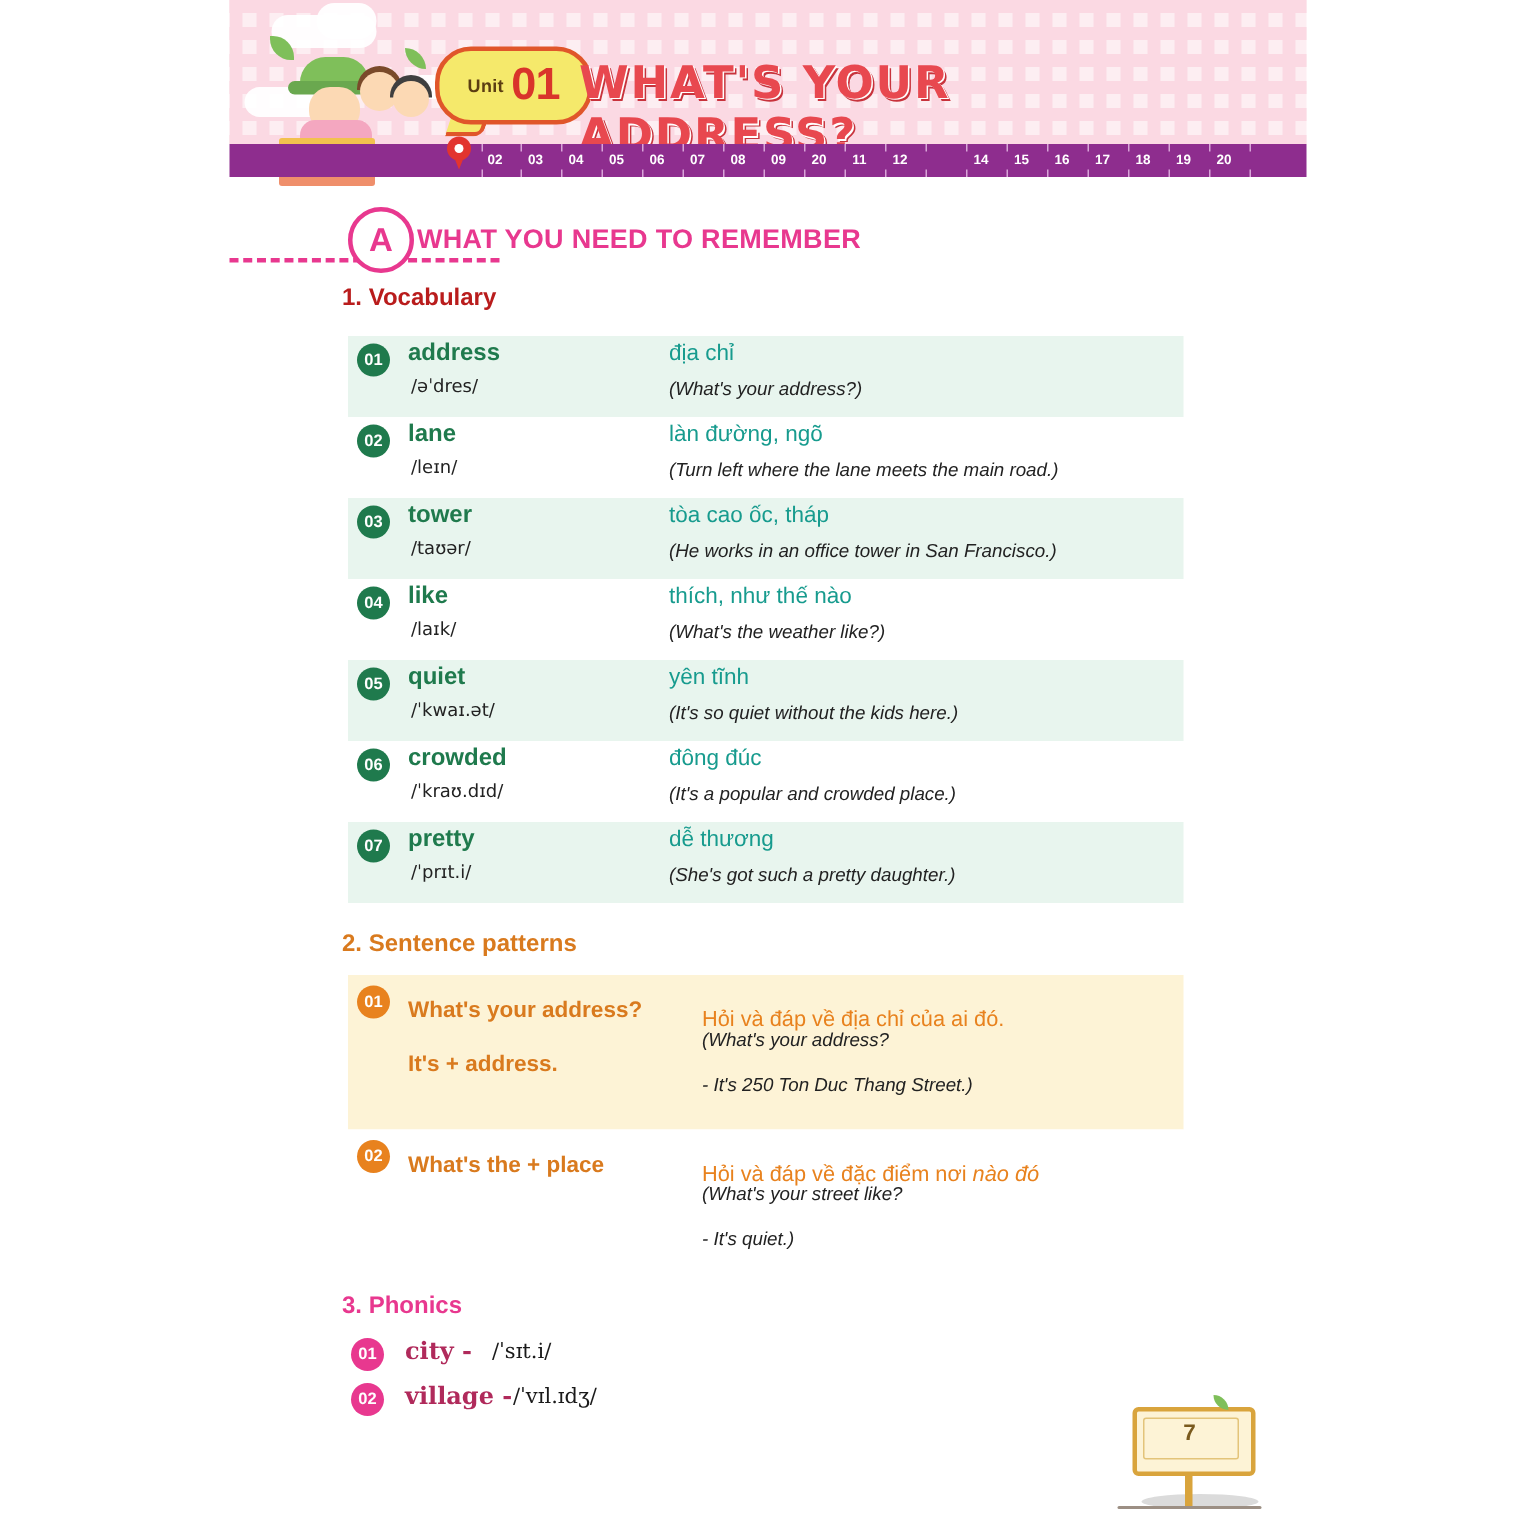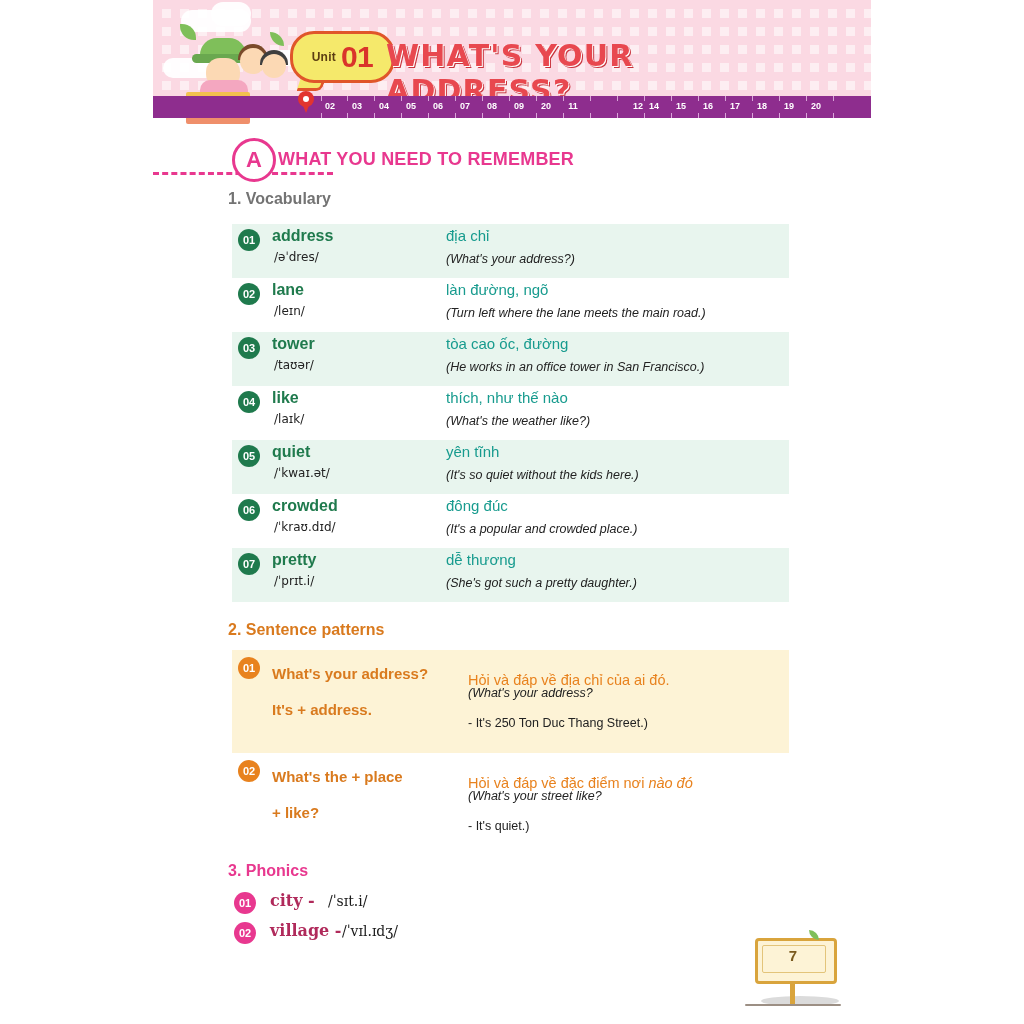--- a/index.html
+++ b/index.html
@@ -268,21 +268,21 @@
     letter-spacing: .2px;
   }
 
   
   .h-vocab {
     position: absolute;
     left: 228px;
     top: 190px;
     font-size: 16px;
     font-weight: bold;
-    color: #737373;
+    color: #b91c1c;
   }
   .h-sentence {
     position: absolute;
     left: 228px;
     top: 621px;
     font-size: 16px;
     font-weight: bold;
     color: #d97a1e;
   }
   .h-phonics {
@@ -405,20 +405,21 @@
     top: 36px;
     font-size: 12.5px;
     font-style: italic;
     color: #222222;
   }
   .sright-ex2 {
     position: absolute;
     left: 236px;
     top: 66px;
     font-size: 12.5px;
+    font-style: italic;
     color: #222222;
   }
 
   
   .phonics {
     position: absolute;
     left: 232px;
     top: 890px;
     width: 400px;
   }
@@ -602,21 +603,21 @@
     <div class="ruler-num" style="left:167px;">02</div>
     <div class="ruler-num" style="left:194px;">03</div>
     <div class="ruler-num" style="left:221px;">04</div>
     <div class="ruler-num" style="left:248px;">05</div>
     <div class="ruler-num" style="left:275px;">06</div>
     <div class="ruler-num" style="left:302px;">07</div>
     <div class="ruler-num" style="left:329px;">08</div>
     <div class="ruler-num" style="left:356px;">09</div>
     <div class="ruler-num" style="left:383px;">20</div>
     <div class="ruler-num" style="left:410px;">11</div>
-    <div class="ruler-num" style="left:437px;margin-left:38px;">12</div>
+    <div class="ruler-num" style="left:437px;">12</div>
     <div class="ruler-num" style="left:464px;margin-top:48px;">13</div>
     <div class="ruler-num" style="left:491px;">14</div>
     <div class="ruler-num" style="left:518px;">15</div>
     <div class="ruler-num" style="left:545px;">16</div>
     <div class="ruler-num" style="left:572px;">17</div>
     <div class="ruler-num" style="left:599px;">18</div>
     <div class="ruler-num" style="left:626px;">19</div>
     <div class="ruler-num" style="left:653px;">20</div>
   </div>
 
@@ -647,21 +648,21 @@
       <div class="vword">lane</div>
       <div class="vipa">/leɪn/</div>
       <div class="vmean">làn đường, ngõ</div>
       <div class="vex"> (Turn left where the lane meets the main road.)</div>
     </div>
 
     <div class="vrow shade">
       <div class="vnum">03</div>
       <div class="vword">tower</div>
       <div class="vipa"> /taʊər/</div>
-      <div class="vmean">tòa cao ốc, đường</div>
+      <div class="vmean">tòa cao ốc, tháp</div>
       <div class="vex">(He works in an office tower in San Francisco.)</div>
     </div>
 
     <div class="vrow">
       <div class="vnum">04</div>
       <div class="vword">like</div>
       <div class="vipa">/laɪk/</div>
       <div class="vmean">thích, như thế nào</div>
       <div class="vex">(What's the weather like?)</div>
     </div>
@@ -704,21 +705,20 @@
       </div>
       <div class="sright-main">Hỏi và đáp về địa chỉ của ai đó.</div>
       <div class="sright-ex1">(What's your address?</div>
       <div class="sright-ex2">- It's 250 Ton Duc Thang Street.)</div>
     </div>
 
     <div class="srow r2">
       <div class="snum">02</div>
       <div class="sleft">
         <div>What's the + place</div>
-        <div>+ like?</div>
       </div>
       <div class="sright-main">
         <span>Hỏi và đáp về đặc điểm nơi </span><i>nào đó</i>
       </div>
       <div class="sright-ex1">(What's your street like?</div>
       <div class="sright-ex2">- It's quiet.)</div>
     </div>
 
   </div>
 

